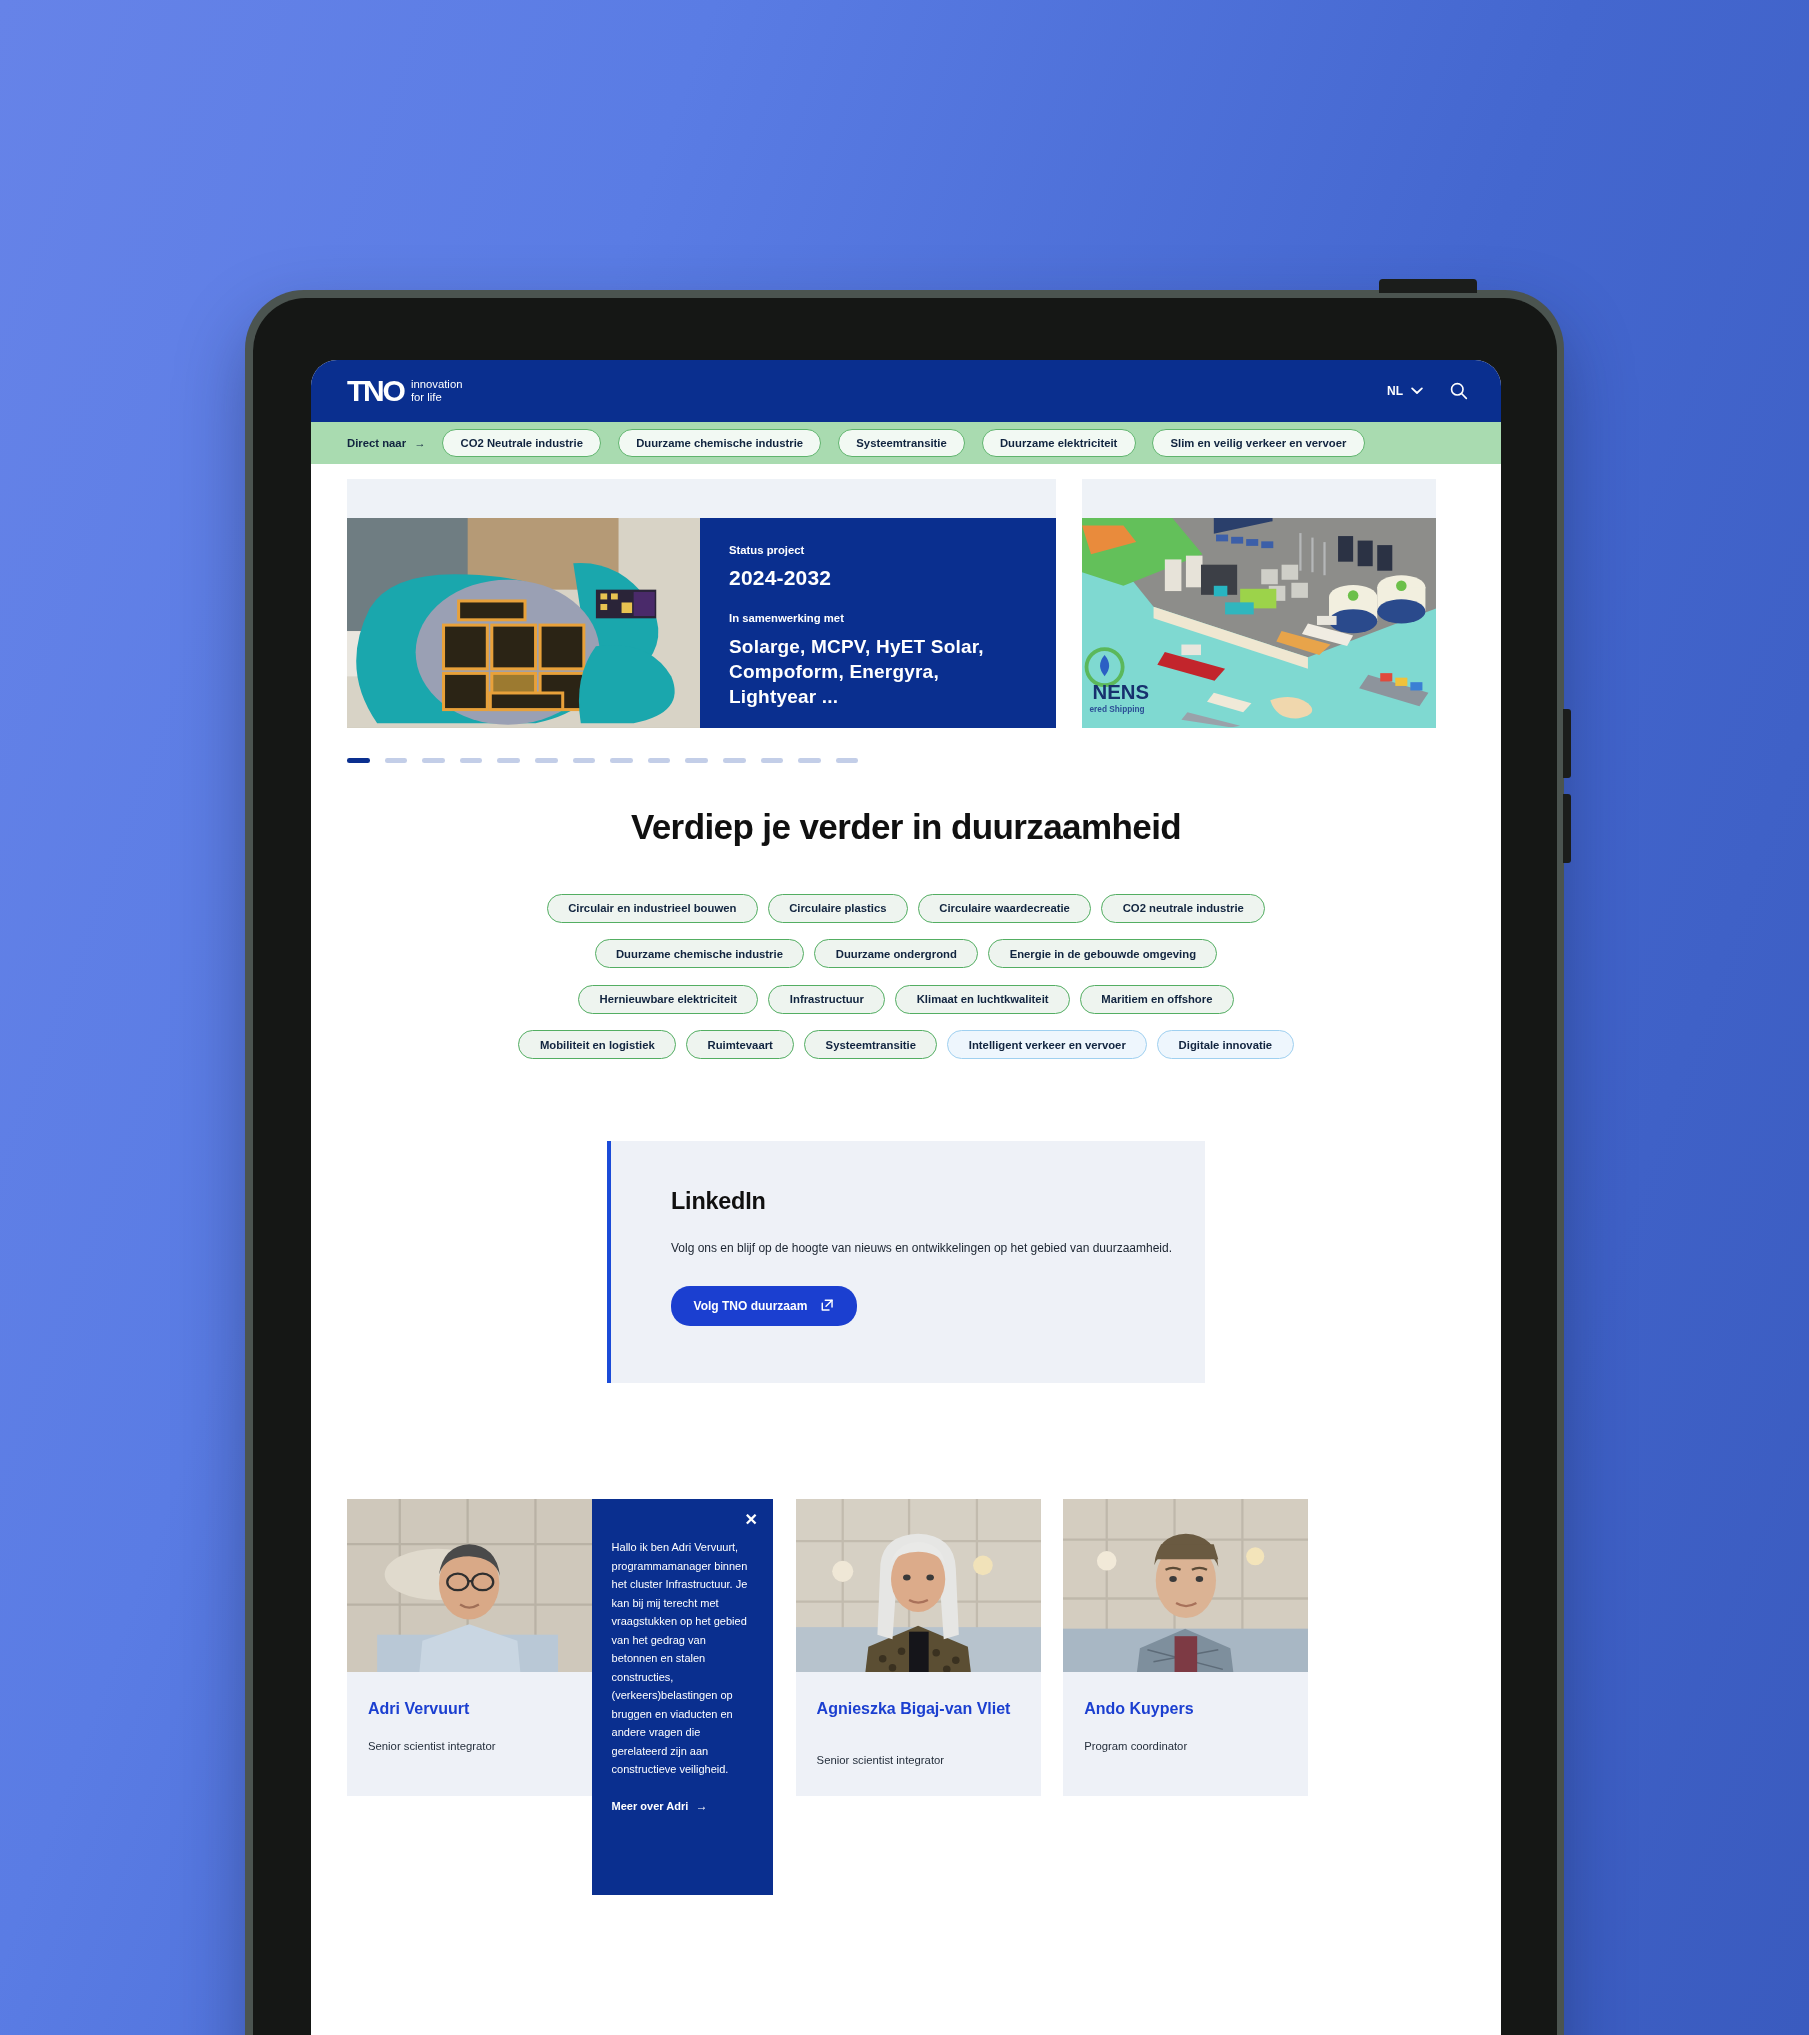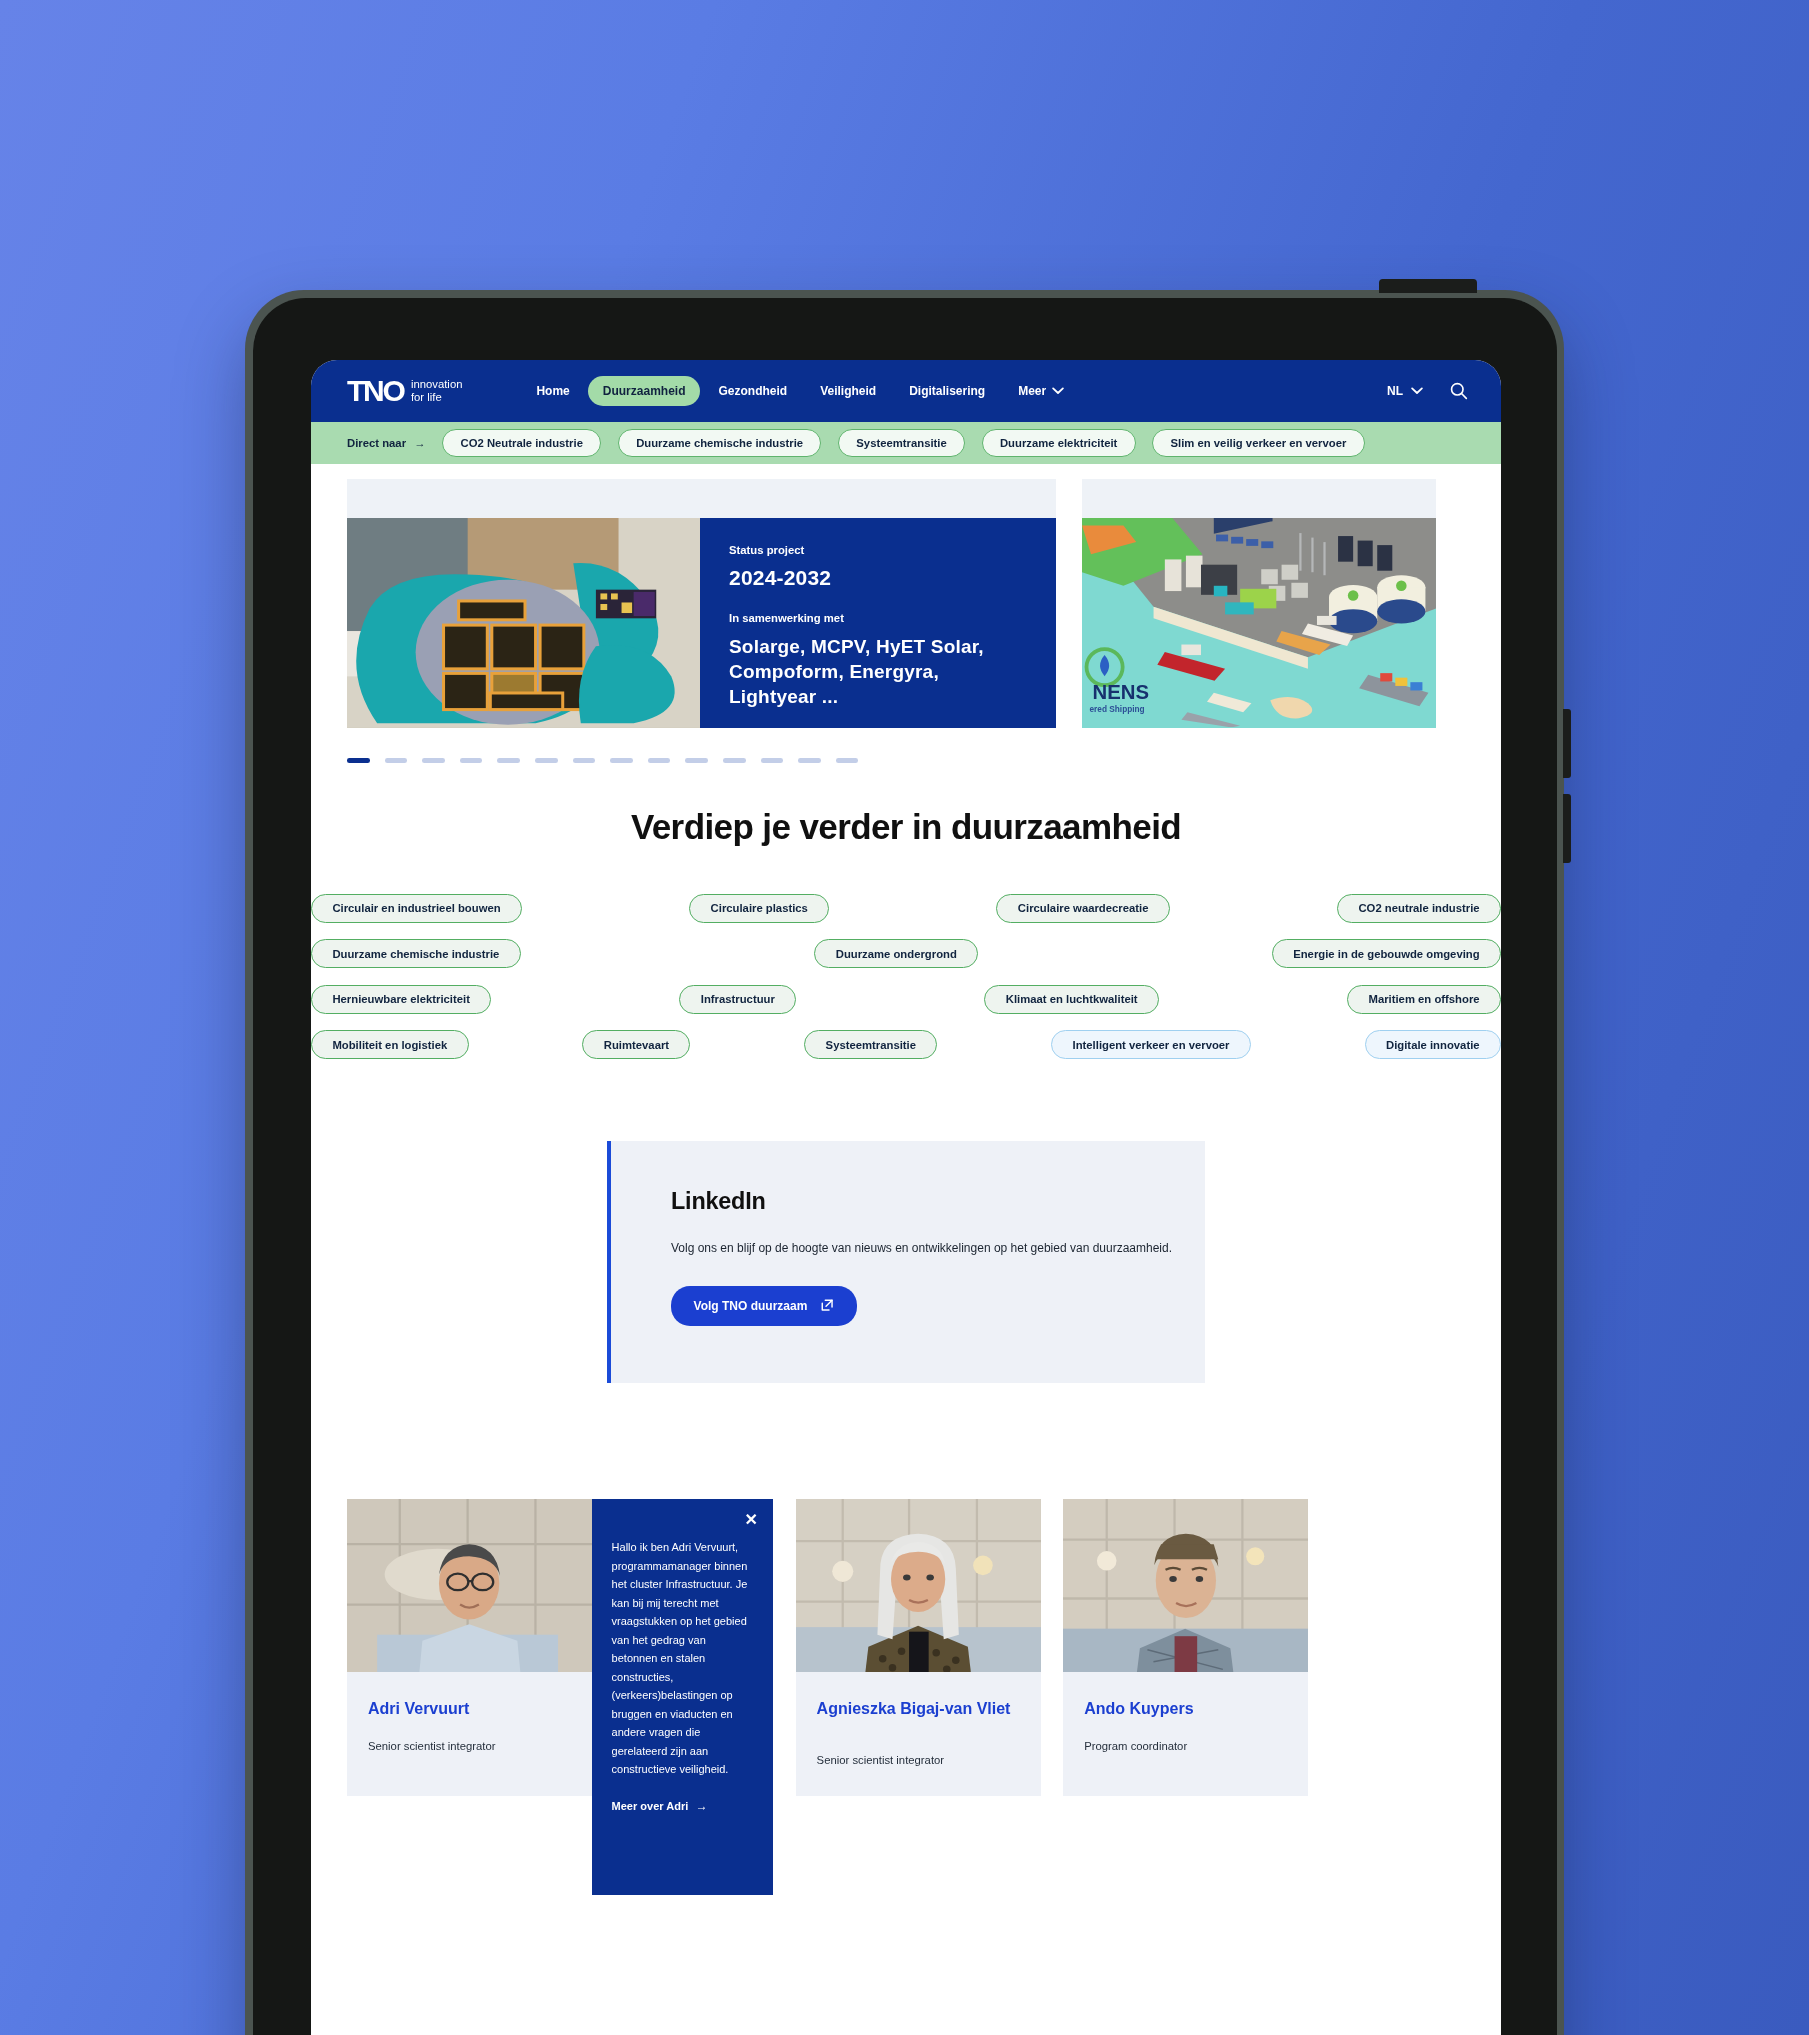--- a/index.html
+++ b/index.html
@@ -105,21 +105,21 @@
   .dot { width:22.6px; height:4.5px; border-radius:2.3px; background:#c3cee8; cursor:pointer; }
   .dot.active { background:#0a2f8f; }
 
   
   #verdiep { padding:44px 0 0 0; }
   #verdiep h2 {
     text-align:center; font-size:35px; font-weight:800; color:#101010;
     letter-spacing:-0.6px;
   }
   #tagrows { margin-top:47px; }
-  .tagrow { display:flex; justify-content:space-between; gap:24px; margin-bottom:16.6px; }
+  .tagrow { display:flex; justify-content:center; gap:10px; margin-bottom:16.6px; }
   .tag {
     border-radius:18px; padding:7.5px 20.4px; font-size:11.3px; font-weight:700;
     color:#11243f; background:#eef4ef; border:1.1px solid #53ae62; cursor:pointer;
     white-space:nowrap;
   }
   .tag.blue { background:#eef6fd; border-color:#9fd0f0; }
 
   
   #linkedin-wrap { padding:65px 0 0 0; display:flex; justify-content:center; }
   #linkedin {
@@ -193,30 +193,20 @@
 
   <div id="topnav">
     <div class="tno-logo">
       <div class="tno-mark">TNO</div>
       <div class="tno-tag">
         <div>innovation</div>
         <div>for life</div>
       </div>
     </div>
 
-    <div id="mainmenu">
-        <div class="menu-item"><span>Home</span></div>
-        <div class="menu-item active"><span>Duurzaamheid</span></div>
-        <div class="menu-item"><span>Gezondheid</span></div>
-        <div class="menu-item"><span>Veiligheid</span></div>
-        <div class="menu-item"><span>Digitalisering</span></div>
-        <div class="menu-item"><span>Meer</span><span class="chev"><svg width="12" height="7.5" viewBox="0 0 16 10" fill="none">
-              <path d="M1.5 1.8 L8 8 L14.5 1.8" stroke="#ffffff" stroke-width="2.4" stroke-linecap="round" stroke-linejoin="round"></path>
-            </svg></span></div>
-      </div>
 
     <div id="navright">
       <div class="lang">
         <span>NL</span>
         <span class="chev">
           <svg width="12" height="7.5" viewBox="0 0 16 10" fill="none">
               <path d="M1.5 1.8 L8 8 L14.5 1.8" stroke="#ffffff" stroke-width="2.4" stroke-linecap="round" stroke-linejoin="round"></path>
             </svg>
         </span>
       </div>

